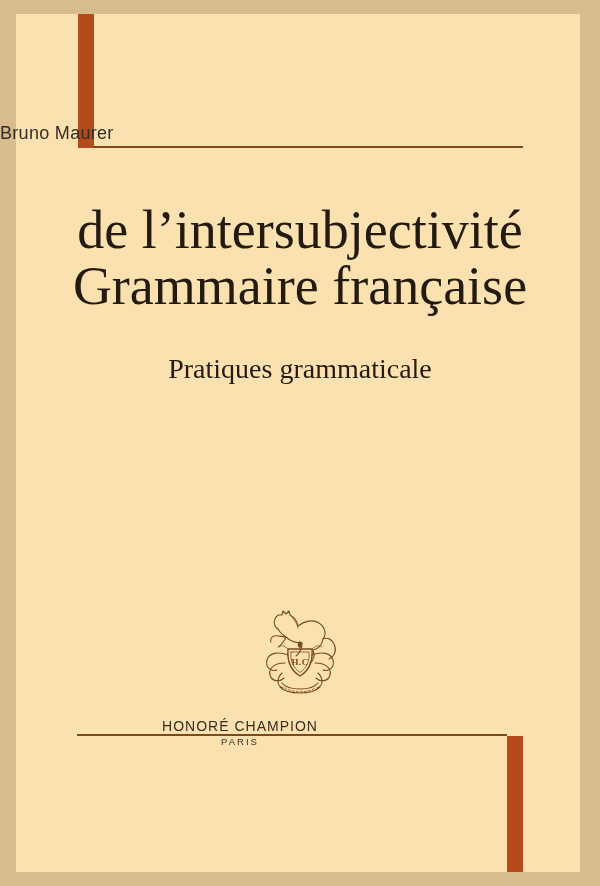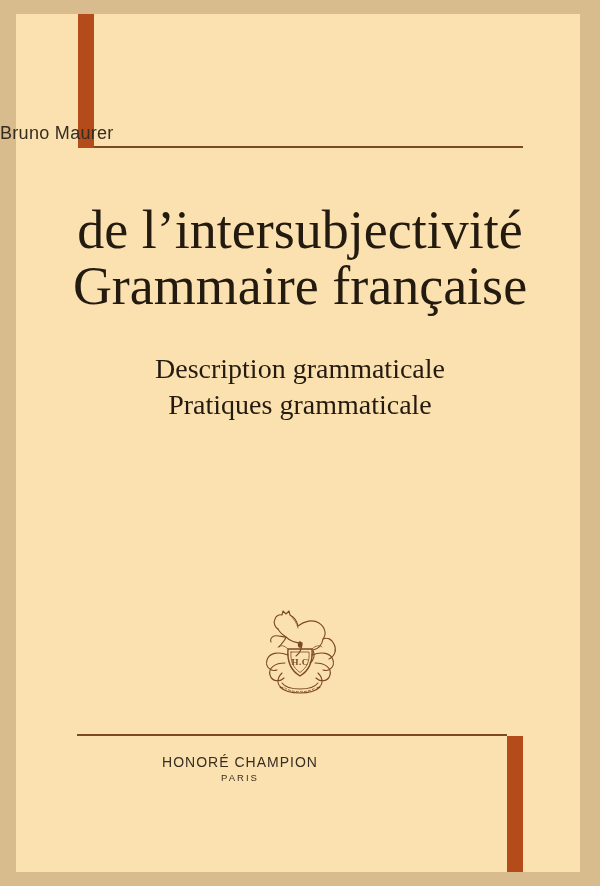--- a/index.html
+++ b/index.html
@@ -69,21 +69,21 @@
   .logo .fine  { stroke-width: 0.8; }
   .logo .crest { fill: currentColor; stroke: none; }
   .logo text {
     fill: currentColor;
     font-family: "Liberation Serif", serif;
     font-size: 9px; font-weight: bold;
     letter-spacing: 0.5px;
   }
   .publisher {
     position: absolute;
-    left: 0; top: 754px; width: 480px;
+    left: 0; top: 718px; width: 480px;
     text-align: center;
     color: var(--text-ink, #362d22);
   }
   .pub-name {
     font-size: 14px; line-height: 16px;
     letter-spacing: 1px;
   }
   .pub-city {
     font-size: 9.5px; line-height: 12px;
     letter-spacing: 2px;
@@ -101,21 +101,20 @@
   <div class="rule rule-top"></div>
 
   <div class="author">Bruno Maurer</div>
 
   <div class="title">
     <div>de l’intersubjectivité</div>
     <div>Grammaire française</div>
   </div>
 
   <div class="subtitle">
-    <div>Description grammaticale</div>
     <div>Pratiques grammaticale</div>
   </div>
 
   <svg class="logo" viewBox="0 0 96 102" aria-hidden="true">
     <g>
 
       <path class="light" d="M26,26 C23,24 21,20 23,16 C24,13 27,11 30,12 L31,8 L34,11 L37,8 L38,12 C42,14 45,18 46,23 C52,18 61,16 67,20 C73,24 75,31 71,36 C75,34 80,36 82,41 C85,47 83,53 77,56"></path>
 
       <path class="light" d="M26,26 C28,30 31,32 34,34 M34,34 C30,34 26,32 22,33 C19,34 18,37 19,39 M34,34 C33,38 30,40 27,44 M34,34 C38,38 44,40 50,40"></path>
 

